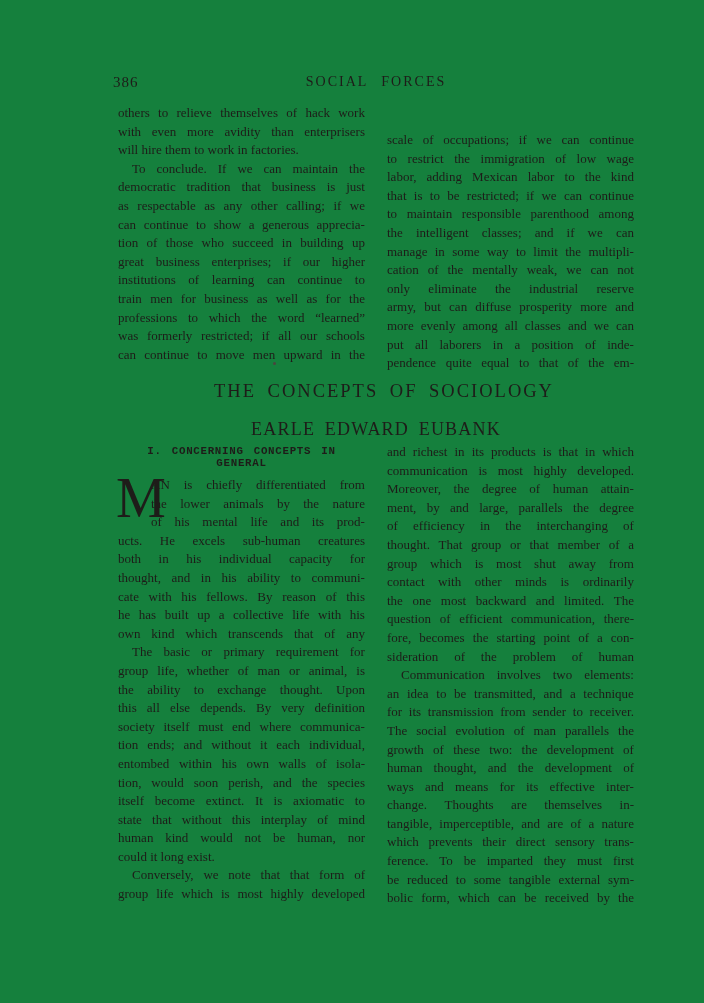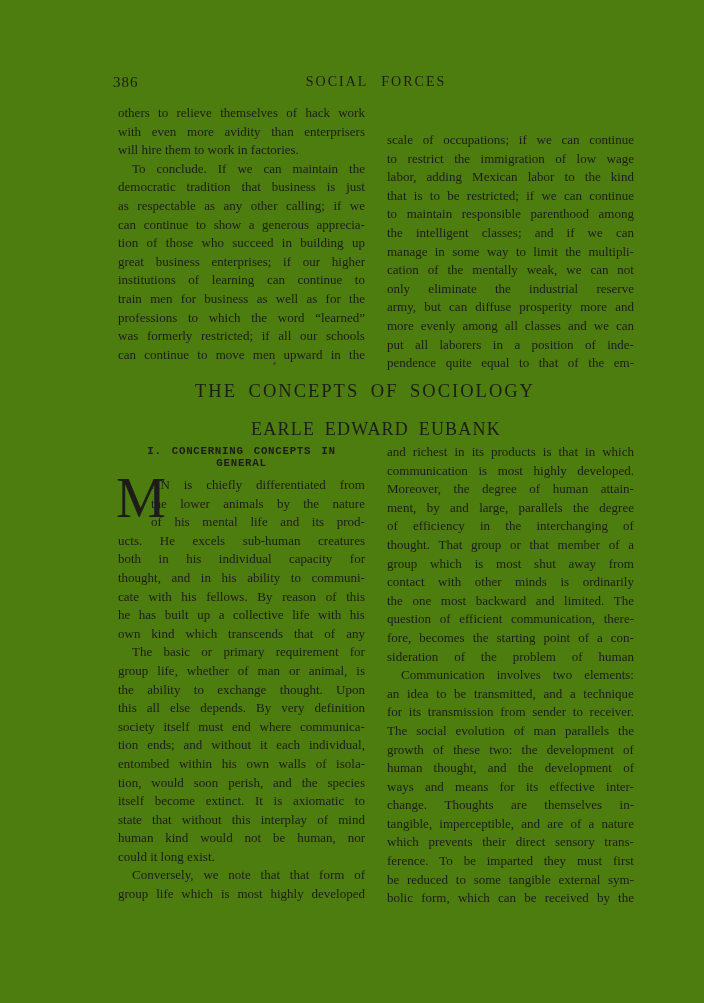--- a/index.html
+++ b/index.html
@@ -4,21 +4,21 @@
 <style>
   html,body{margin:0;padding:0;}
   body{
     width:704px;height:1003px;
     background:#e9e9e9;
     font-family:"Liberation Serif","DejaVu Serif",serif;
   }
   .page{
     position:relative;
     width:704px;height:1003px;
-    background:#4d7c0f;
+    background:#15803d;
     color:#1e1c19;
     overflow:hidden;
   }
   
   .page-number{
     position:absolute;left:113px;top:74px;
     font-size:15px;letter-spacing:1px;
   }
   .journal-title{
     position:absolute;left:118px;top:74px;width:516px;
@@ -43,21 +43,21 @@
   .line.flush{display:block;}
   .line.indent{padding-left:14px;}
   .line.drop{padding-left:33px;}
   
   .dropcap{
     position:absolute;left:-2px;top:1px;
     font-size:56px;line-height:42px;
   }
   
   .article-title{
-    position:absolute;left:107px;top:381px;width:516px;
+    position:absolute;left:126px;top:381px;width:516px;
     text-align:center;font-size:18.5px;
     letter-spacing:2px;word-spacing:5px;
   }
   .article-author{
     position:absolute;left:118px;top:419px;width:516px;
     text-align:center;font-size:18px;
     letter-spacing:1.2px;word-spacing:4px;
   }
   .section-heading{
     position:absolute;left:118px;top:445px;width:247px;

